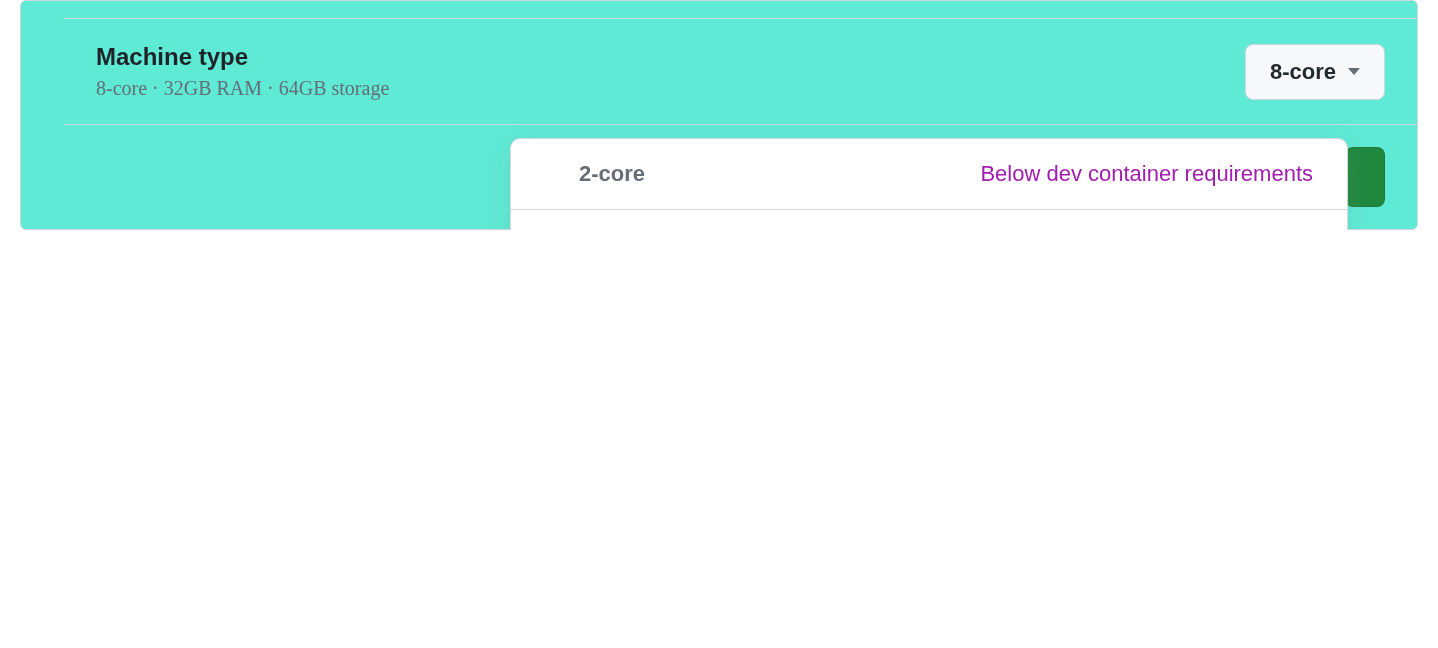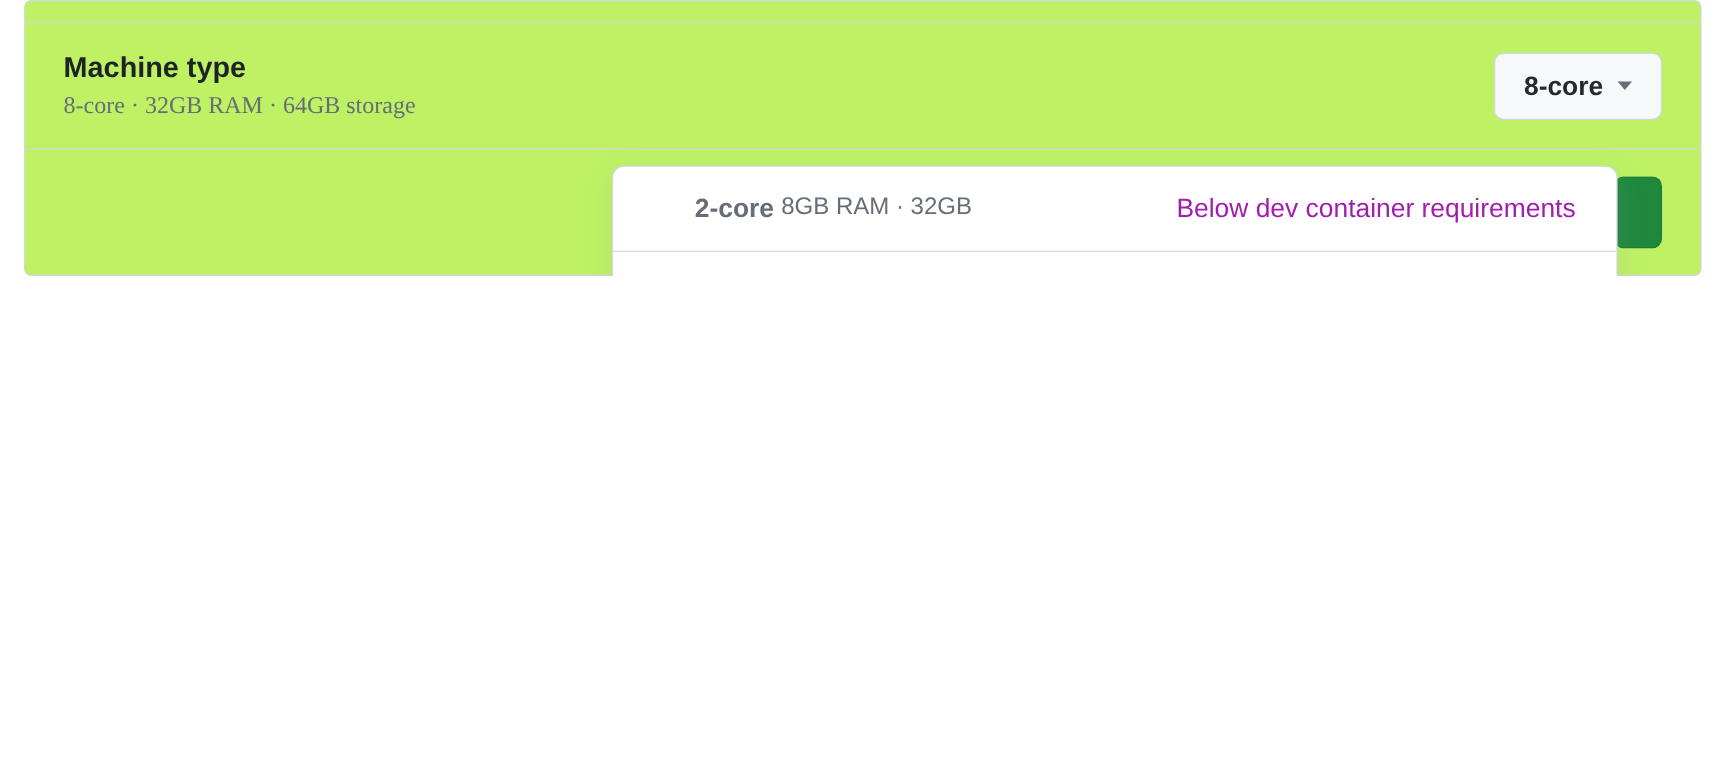--- a/index.html
+++ b/index.html
@@ -14,21 +14,22 @@
       font-size: 14px;
     }
     .container {
       padding: 0 20px;
       position: relative;
     }
     .panel {
       border: 1px solid #d0d7de;
       border-radius: 6px;
       margin: 0;
-      background: #bef264;
+      background: #5eead4;
+      padding-left: 43px;
     }
     .row-above {
       border-bottom: 1px solid #d0d7de;
       height: 18px;
     }
     .machine-row {
       display: flex;
       align-items: center;
       justify-content: space-between;
       padding: 24px 32px;
@@ -111,20 +112,21 @@
       align-items: center;
       flex-shrink: 0;
     }
     .check-icon {
       width: 24px;
       height: 24px;
     }
     .item-main {
       flex: 1;
       display: flex;
+      flex-direction: column;
       gap: 6px;
     }
     .item-title {
       font-size: 22px;
       font-weight: 600;
       color: #1f2328;
     }
     .item-title.disabled {
       color: #656d76;
     }
@@ -159,21 +161,20 @@
     <div class="action-row">
       <div class="green-btn"></div>
     </div>
   </div>
 
   <div class="dropdown-menu">
     <div class="menu-item">
       <div class="check-col"></div>
       <div class="item-main">
         <div class="item-title disabled">2-core</div>
-        <div class="item-sub">8GB RAM · 32GB</div>
       </div>
       <div class="item-warning">Below dev container requirements</div>
     </div>
 
     <div class="menu-item">
       <div class="check-col"></div>
       <div class="item-main">
         <div class="item-title disabled">4-core</div>
         <div class="item-sub">16GB RAM · 32GB</div>
       </div>

